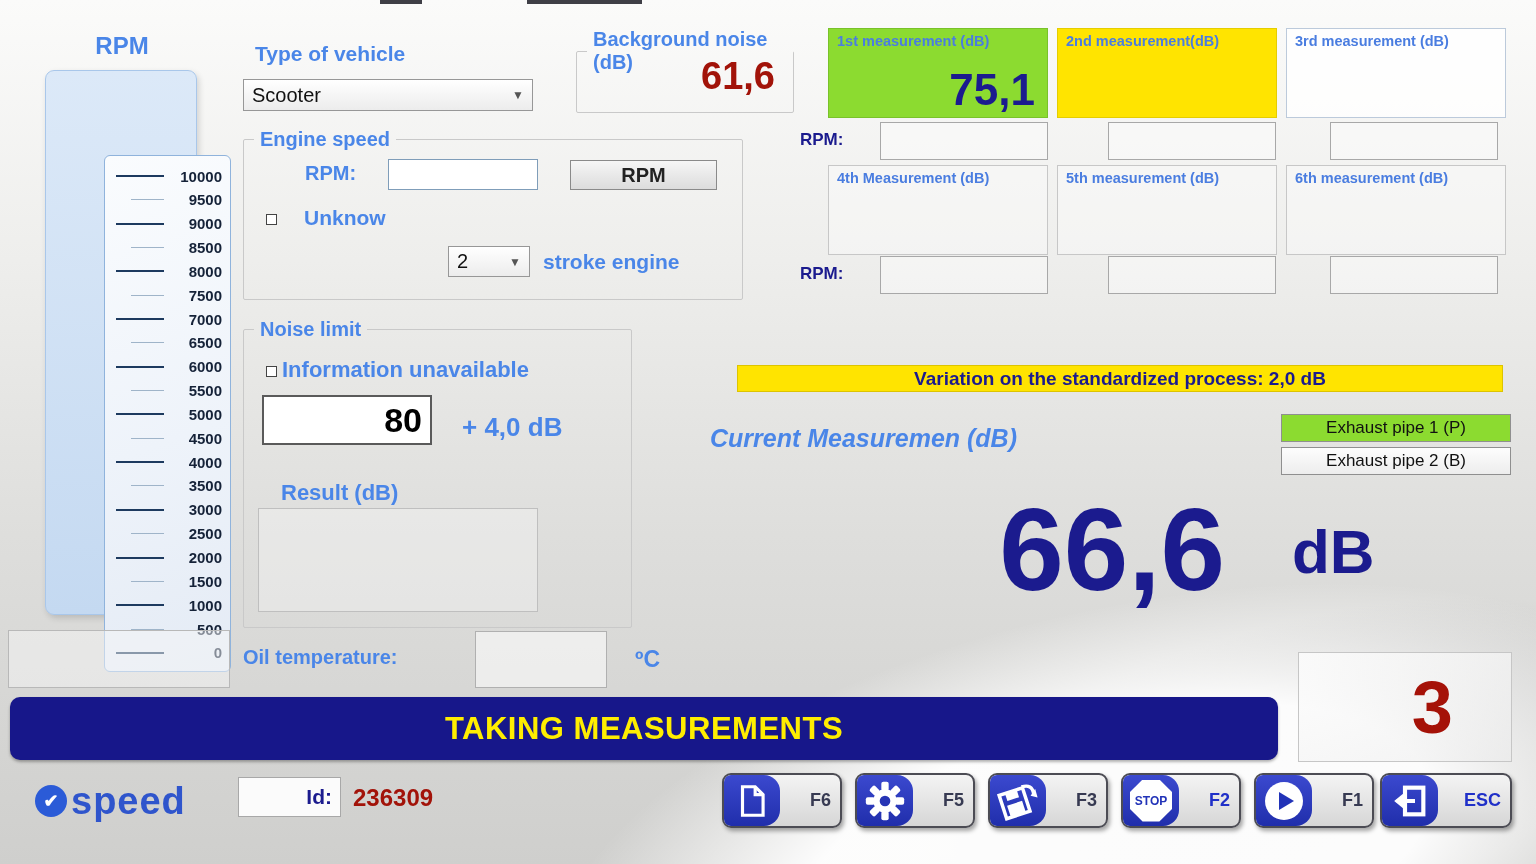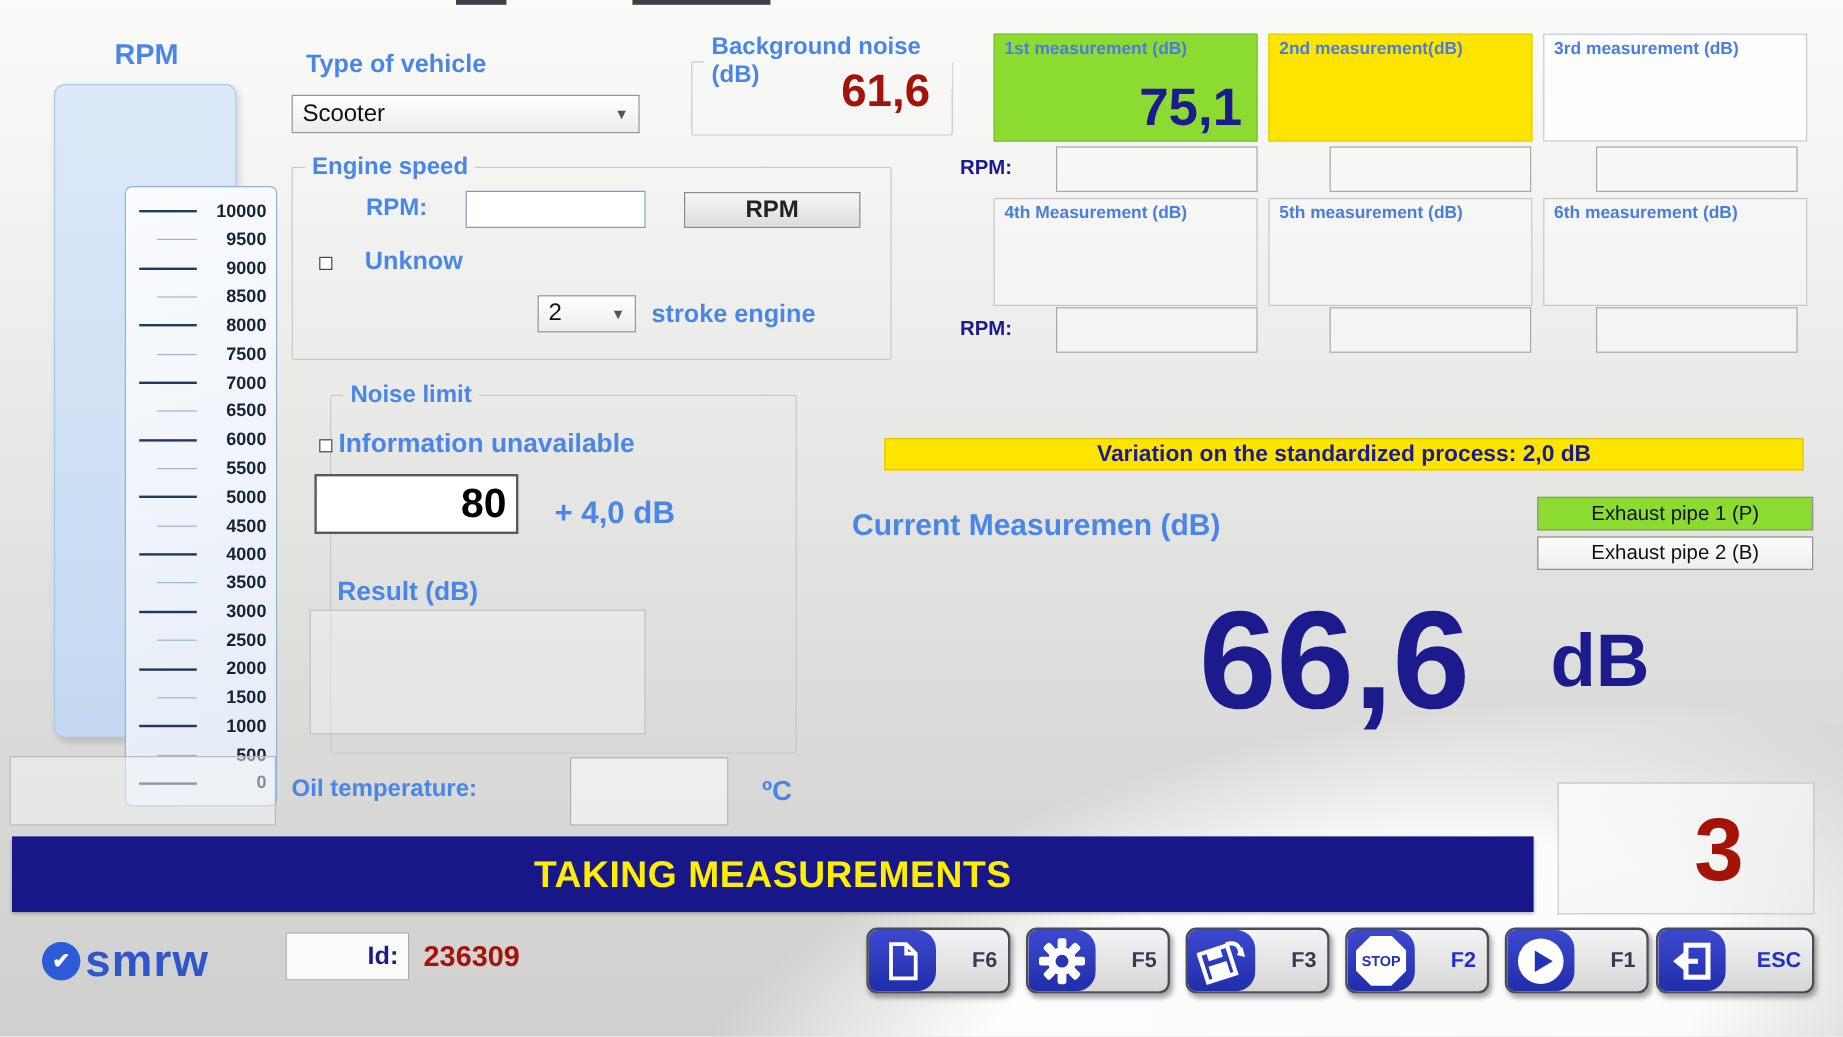--- a/index.html
+++ b/index.html
@@ -69,51 +69,51 @@
   .mbox .mlabel { position:absolute; left:8px; top:4px; font-size:14.5px; font-weight:bold; color:#4a7de0; }
   .mbox .mval { position:absolute; right:12px; bottom:2px; font-size:44px; font-weight:bold; color:#1b1b8e; }
   .m-green { background:#8cdb30; border-color:#79c22a; }
   .m-yellow { background:#ffe400; border-color:#e5cd00; }
   .m-plain { background:rgba(255,255,255,0.82); }
   .m-ghost { background:rgba(252,252,252,0.38); border-color:#c7c7c7; }
   .rpm-row-label { position:absolute; font-size:17px; font-weight:bold; color:#1b1b8e; }
   .rpm-cell { position:absolute; width:168px; height:38px; background:rgba(252,252,252,0.45); border:1px solid #a8a8a8; }
 
   
-  .grp-noise { left:243px; top:318px; width:389px; height:310px;margin-left:32px; }
+  .grp-noise { left:243px; top:318px; width:389px; height:310px; }
   .cb-info { left:266px; top:366px; }
   .lbl-info { position:absolute; left:282px; top:357px; font-size:22px; }
   .inp-limit { left:262px; top:395px; width:170px; height:50px; border:2px solid #5a5a5a;
     font-size:34px; font-weight:bold; color:#000; text-align:right; }
   .lbl-tol { position:absolute; left:462px; top:412px; font-size:26px; }
   .lbl-result { position:absolute; left:281px; top:480px; font-size:22px; }
   .result-box { position:absolute; left:258px; top:508px; width:280px; height:104px;
     background:rgba(250,250,250,0.35); border:1px solid #bfbfbf; }
 
   
   .variation { position:absolute; left:737px; top:365px; width:766px; height:27px; background:#ffe400;
     border:1px solid #ddc400; display:flex; align-items:center; justify-content:center;
     font-size:19px; font-weight:bold; color:#1b1b8e; }
-  .lbl-current { position:absolute; left:710px; top:424px; font-size:25px; }
+  .lbl-current { position:absolute; left:710px; top:424px; font-size:25px;font-style:italic; }
   .exh-btn { position:absolute; left:1281px; width:230px; height:28px; border:1px solid #8f8f8f;
     display:flex; align-items:center; justify-content:center; font-size:17px; color:#111; }
   .exh1 { top:414px; background:#8cdb30; }
   .exh2 { top:447px; background:linear-gradient(180deg,#fdfdfd,#ededed); }
   .big-val { position:absolute; left:700px; top:492px; width:525px; text-align:right;
     font-size:116px; font-weight:bold; color:#1b1b8e; line-height:1.0; }
   .big-unit { position:absolute; left:1292px; top:516px; font-size:62px; font-weight:bold; color:#1b1b8e; }
 
   
   .oil-spare { position:absolute; left:8px; top:630px; width:222px; height:58px;
     background:rgba(245,245,245,0.5); border:1px solid #b8b8b8; }
   .lbl-oil { position:absolute; left:243px; top:646px; font-size:20px; }
   .inp-oil { left:475px; top:631px; width:132px; height:57px; background:rgba(255,255,255,0.55); border:1px solid #b0b0b0; }
   .lbl-celsius { position:absolute; left:635px; top:646px; font-size:23px; }
   .status-bar { position:absolute; left:10px; top:697px; width:1268px; height:63px; background:#17178a;
-    display:flex; align-items:center; justify-content:center; box-shadow:0 2px 3px rgba(0,0,0,0.3); }
+    display:flex; align-items:center; justify-content:center; box-shadow:0 2px 3px rgba(0,0,0,0.3);border-radius:10px; }
   .status-text { color:#ffee00; font-size:31px; font-weight:bold; letter-spacing:0.5px; }
   .counter-box { position:absolute; left:1298px; top:652px; width:214px; height:110px;
     background:linear-gradient(160deg,rgba(255,255,255,0.75),rgba(235,235,235,0.55)); border:1px solid #c6c6c6;
     display:flex; align-items:center; justify-content:flex-end; padding-right:58px;
     font-size:74px; font-weight:bold; color:#a51208; }
 
   
   .logo { position:absolute; left:35px; top:782px; display:flex; align-items:center; }
   .logo-circle { width:32px; height:32px; border-radius:50%; background:#2b5bd7; color:#fff;
     display:flex; align-items:center; justify-content:center; font-size:18px; font-weight:bold; margin-right:4px; }
@@ -325,21 +325,21 @@
     <input class="inp inp-oil" value="" style="">
     <div class="lbl-celsius blue-label">ºC</div>
 
     <div class="status-bar">
       <span class="status-text">TAKING MEASUREMENTS</span>
     </div>
     <div class="counter-box">3</div>
 
     <div class="logo">
       <span class="logo-circle">✔</span>
-      <span class="logo-text">smrw</span>
+      <span class="logo-text">speed</span>
     </div>
     <div class="id-box">Id:</div>
     <div class="id-val">236309</div>
 
     <div class="fn-btn" style="left:722px;">
       <div class="fn-icon">
         <svg width="38" height="38" viewBox="0 0 24 24">
             <path d="M6 3h8l5 5v13H6z" fill="none" stroke="#fff" stroke-width="2"></path>
             <path d="M14 3v5h5" fill="none" stroke="#fff" stroke-width="2"></path>
           </svg>

